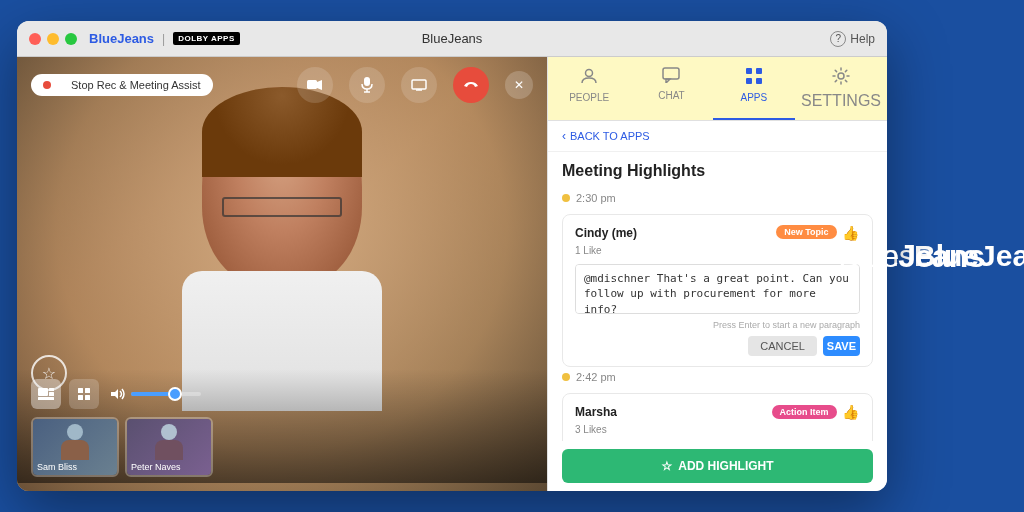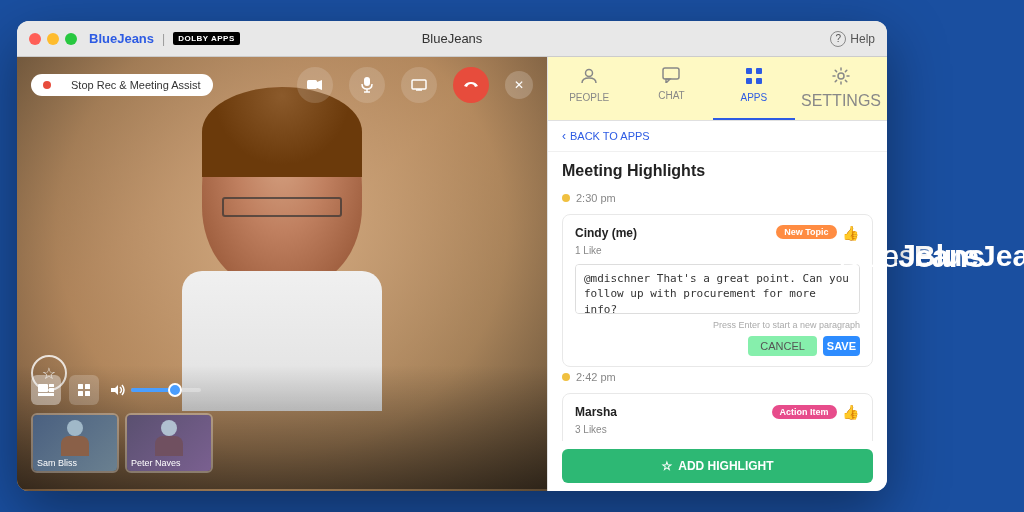--- a/index.html
+++ b/index.html
@@ -194,25 +194,25 @@
       display: flex;
       align-items: center;
       justify-content: center;
       color: rgba(255,255,255,0.9);
       font-size: 16px;
       cursor: pointer;
     }
     
     .video-bottom {
       position: absolute;
-      bottom: 2px;
+      bottom: 8px;
       left: 0;
       right: 0;
       background: linear-gradient(transparent, rgba(0,0,0,0.5));
-      padding: 10px 14px 16px;
+      padding: 10px 14px 6px;
     }
     .bottom-controls {
       display: flex;
       align-items: center;
       gap: 8px;
       margin-bottom: 8px;
     }
     .view-btn {
       width: 30px;
       height: 30px;
@@ -426,21 +426,21 @@
       text-align: right;
       margin-top: 2px;
     }
     .edit-buttons {
       display: flex;
       gap: 6px;
       justify-content: flex-end;
       margin-top: 6px;
     }
     .btn-cancel {
-      background: #86efac;
+      background: #e5e5e5;
       border: none;
       border-radius: 4px;
       padding: 4px 12px;
       font-size: 11px;
       color: #555;
       cursor: pointer;
     }
     .btn-save {
       background: #2d8cff;
       border: none;

